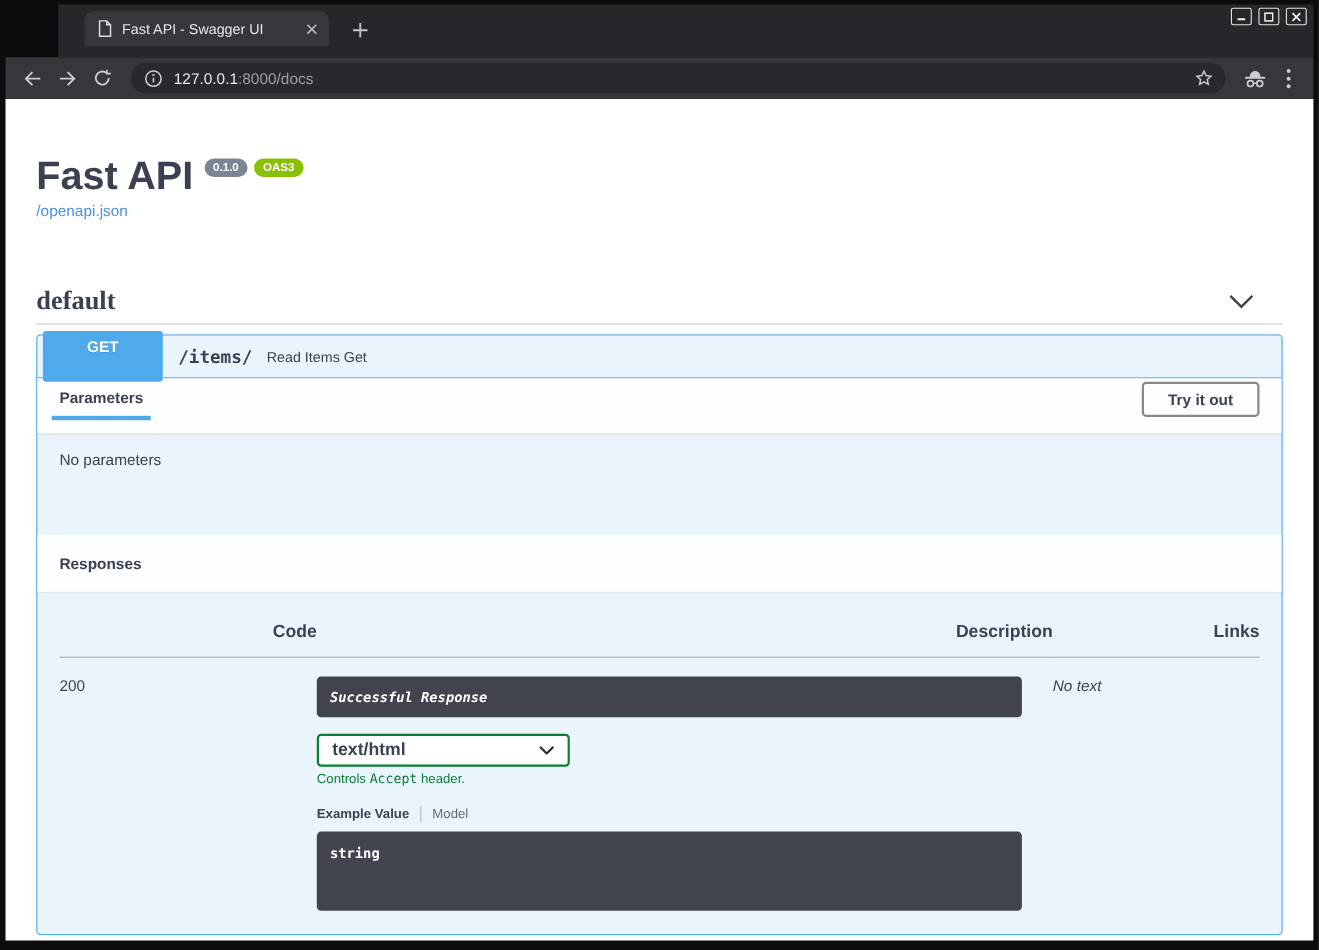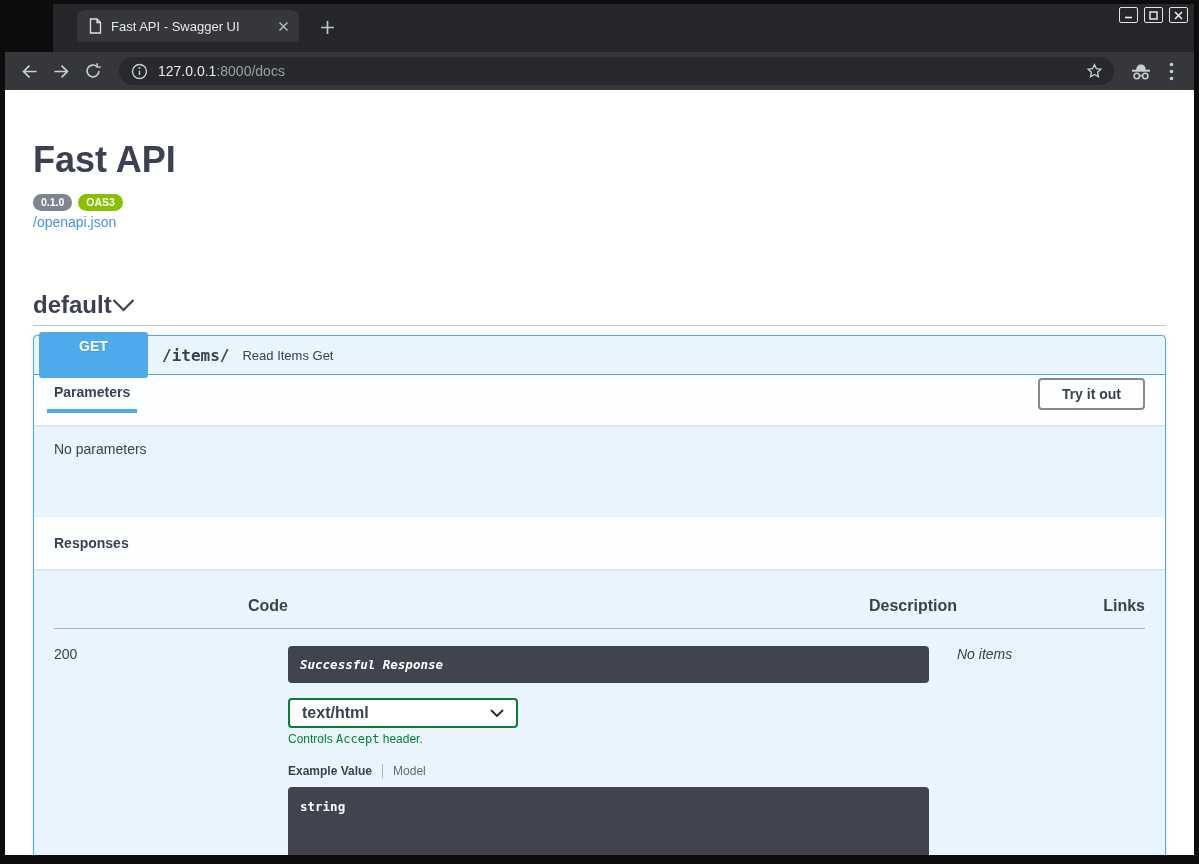--- a/index.html
+++ b/index.html
@@ -30,31 +30,31 @@
   .omnibox { flex: 1; height: 28px; margin: 0 10px 0 8px; background: var(--chrome-pill, #28292d);
              border-radius: 14px; display: flex; align-items: center; gap: 10px; padding: 0 10px 0 12px; cursor: text; }
   .url { flex: 1; font-size: 14px; color: var(--url-text, #e8eaed); white-space: nowrap; overflow: hidden; }
   .url .dim { color: var(--url-dim, #9aa0a6); }
   .tool-extra { display: flex; align-items: center; justify-content: center; width: 26px; height: 28px; flex: none; }
 
   
   .page { flex: 1; background: #fff; overflow: hidden; }
   .wrap { padding: 0 28px; }
   h1.apititle { display: flex; align-items: flex-start; gap: 10px; margin-top: 50px;
-                font-size: 36px; font-weight: 700; line-height: 40px; color: var(--text, #3b4151); flex-direction: column; }
+                font-size: 36px; font-weight: 700; line-height: 40px; color: var(--text, #3b4151); }
   .badges { display: flex; gap: 6px; margin-top: 4px; }
   .vbadge, .obadge { display: inline-block; color: #fff; font-size: 10.5px; font-weight: 700;
                      padding: 3px 8px 3px; border-radius: 57px; line-height: 11px; }
   .vbadge { background: var(--badge-version-bg, #7d8492); }
   .obadge { background: var(--badge-oas-bg, #89bf04); }
   .speclink { display: inline-block; margin-top: 3px; color: var(--link, #4990e2); font-size: 14px;
               text-decoration: none; cursor: pointer; }
 
-  .taghdr { margin-top: 60px; display: flex; align-items: center; 
-            padding-right: 26px; cursor: pointer; }
+  .taghdr { margin-top: 60px; display: flex; align-items: center; justify-content: space-between;
+            padding-right: 26px; cursor: pointer; font-family: Liberation Serif, serif; }
   .taghdr h3 { font-size: 24px; font-weight: 700; color: var(--text, #3b4151); }
   .tagdiv { border: none; border-top: 1px solid rgba(59,65,81,.3); margin-top: 6px; }
 
   .opblock { margin-top: 9px; border: 1px solid var(--accent-blue, #4faaec); border-radius: 4px;
              background: var(--opblock-bg, #ebf5fd); box-shadow: 0 0 3px rgba(0,0,0,.12); }
   .opsummary { height: 39px; display: flex; align-items: center; padding: 0 10px 0 5px;
                border-bottom: 1px solid var(--accent-blue, #4faaec); cursor: pointer; }
   .method { width: 109px; height: 46px; line-height: 29px; text-align: center; flex: none;
             background: var(--accent-blue, #4faaec); color: #fff; font-weight: 700; font-size: 14px;
             border-radius: 3px; text-shadow: 0 1px 0 rgba(0,0,0,.1); }
@@ -265,21 +265,21 @@
                   <div class="modeltabs">
                     <span class="mtab active">Example Value</span>
                     <span class="mtabsep"></span>
                     <span class="mtab">Model</span>
                   </div>
                   <div class="darkbox example">
                     <code>string</code>
                   </div>
                 </td>
                 <td>
-                  <span class="nolinks">No items</span>
+                  <span class="nolinks">No text</span>
                 </td>
               </tr>
             </tbody>
           </table>
         </div>
 
       </div>
     </div>
   </div>
 </div>

